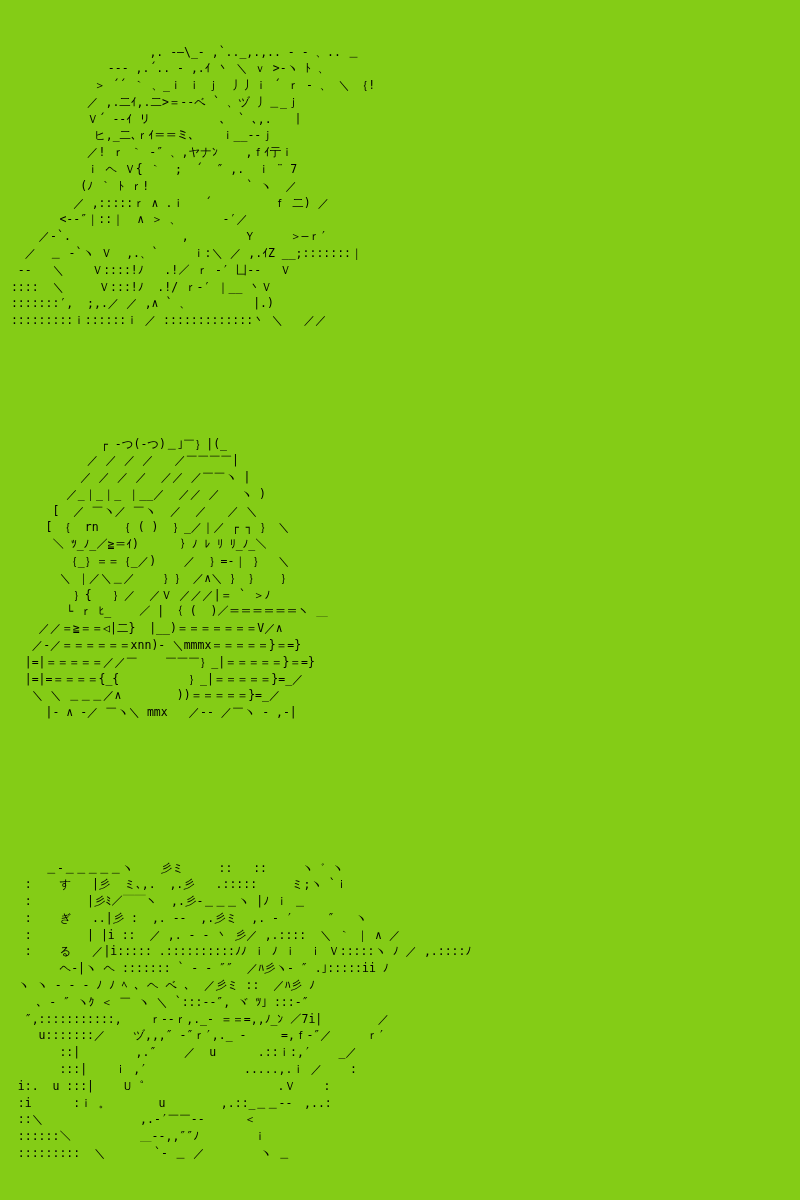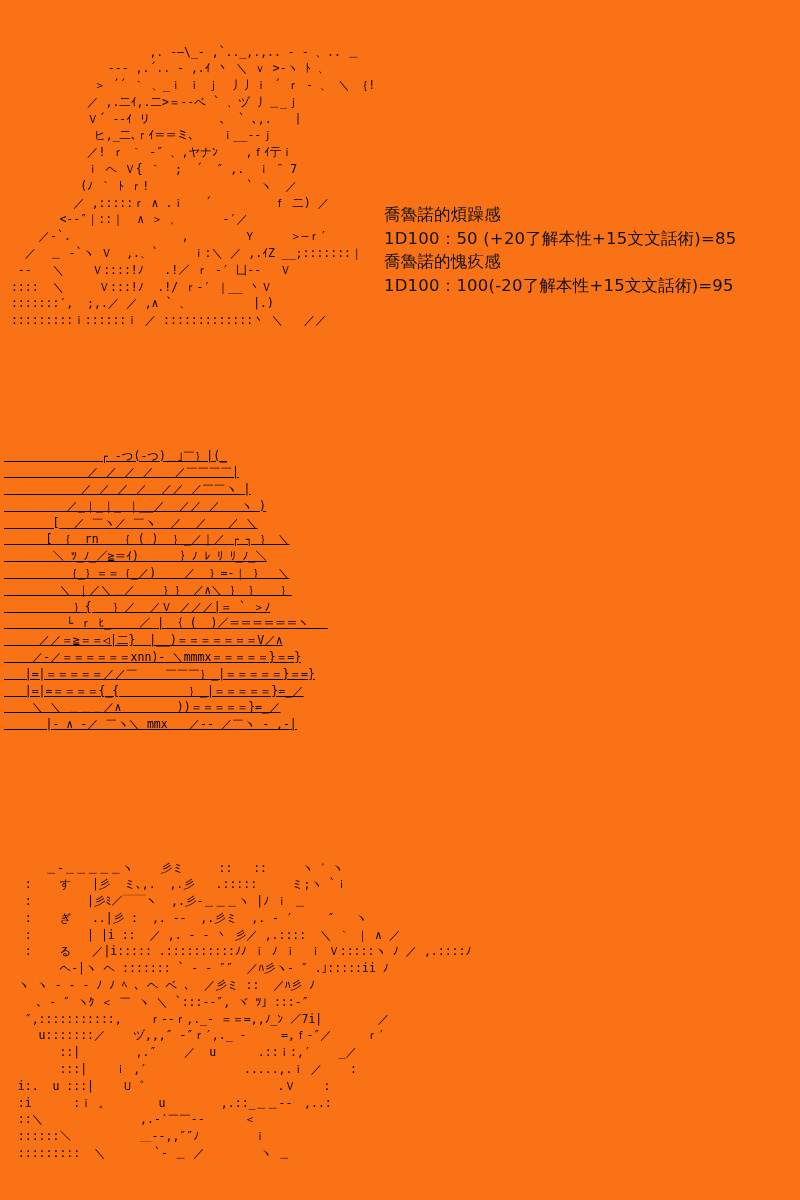--- a/index.html
+++ b/index.html
@@ -13,38 +13,38 @@
     position: relative;
     overflow: hidden;
     font-family: "Liberation Sans", sans-serif;
     color: #1a1a1a;
   }
 
   #page {
     position: relative;
     width: 800px;
     height: 1200px;
-    background: #f97316;
+    background: #84cc16;
   }
 
   
   .aa-panel {
     position: absolute;
     left: 0;
     white-space: pre;
     font-family: "DejaVu Sans Mono", "Liberation Mono", monospace;
     font-size: 11.5px;
     line-height: 16.8px;
     letter-spacing: 0px;
     color: #000000;
     -webkit-font-smoothing: none;
   }
 
   #aa-panel-1 { top: 32px;  left: 4px; }
-  #aa-panel-2 { top: 436px; left: 4px; text-decoration: underline; }
+  #aa-panel-2 { top: 424px; left: 4px; }
   #aa-panel-3 { top: 848px; left: 4px; }
 
   
   .dialogue {
     position: absolute;
     white-space: pre-line;
     font-family: "DejaVu Sans", "Liberation Sans", sans-serif;
     font-size: 16.5px;
     line-height: 23.5px;
     color: #111111;
@@ -71,24 +71,20 @@
            (ﾉ ｀ ﾄ ｒ!              ` ヽ  ／
           ／ ,:::::ｒ ∧ .ｉ   ´         ｆ 二) ／
         &lt;‐‐″｜::｜  ∧ ＞ 、      ‐′／
      ／‐`.                ,        Ｙ     ＞―ｒ′
    ／  ＿ ‐`ヽ Ｖ  ,.、`     ｉ:＼ ／ ,.ｲZ __;:::::::｜
   --   ＼    Ｖ::::!ﾉ   .!／ ｒ ‐′ 凵‐-ゝ Ｖ
  ::::  ＼     Ｖ:::!ﾉ  .!/ ｒ‐′ ｜__ 丶Ｖ
  :::::::′,  ;,.／ ／ ,∧ ` 、         |.)
  :::::::::ｉ::::::ｉ ／ :::::::::::::丶 ＼   ／／</pre>
 
-  <div id="dialogue-1" class="dialogue">喬魯諾的煩躁感
-1D100：50 (+20了解本性+15文文話術)=85
-喬魯諾的愧疚感
-1D100：100(-20了解本性+15文文話術)=95</div>
 
   <pre id="aa-panel-2" class="aa-panel">              ┌ ‐つ(‐つ)＿｣￣｝|(_
             ／ ／ ／ ／   ／￣￣￣￣|
            ／ ／ ／ ／  ／／ ／￣￣ヽ |
          ／_｜_｜_ ｜__／  ／／ ／   ヽ )
        [  ／ ￣ヽ／ ￣ヽ  ／  ／   ／ ＼
       [ ｛  rn   ｛ ( )  ｝_／｜／ ┌ ┐ ｝ ＼
        ＼ ﾂ_ﾉ_／≧＝ｲ)      ｝ﾉ ﾚ ﾘ ﾘ_ﾉ_＼
          ｛_｝＝＝｛_／)    ／  ｝=-｜ ｝  ＼
         ＼ ｜／＼＿／    ｝｝ ／∧＼ ｝ ｝   ｝

